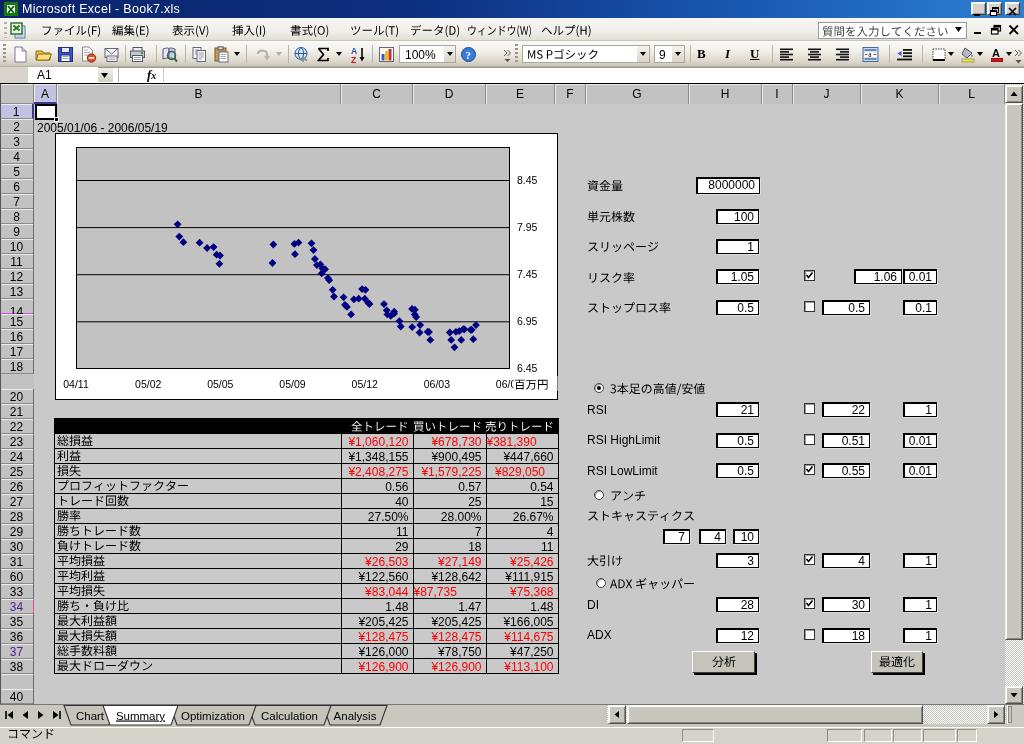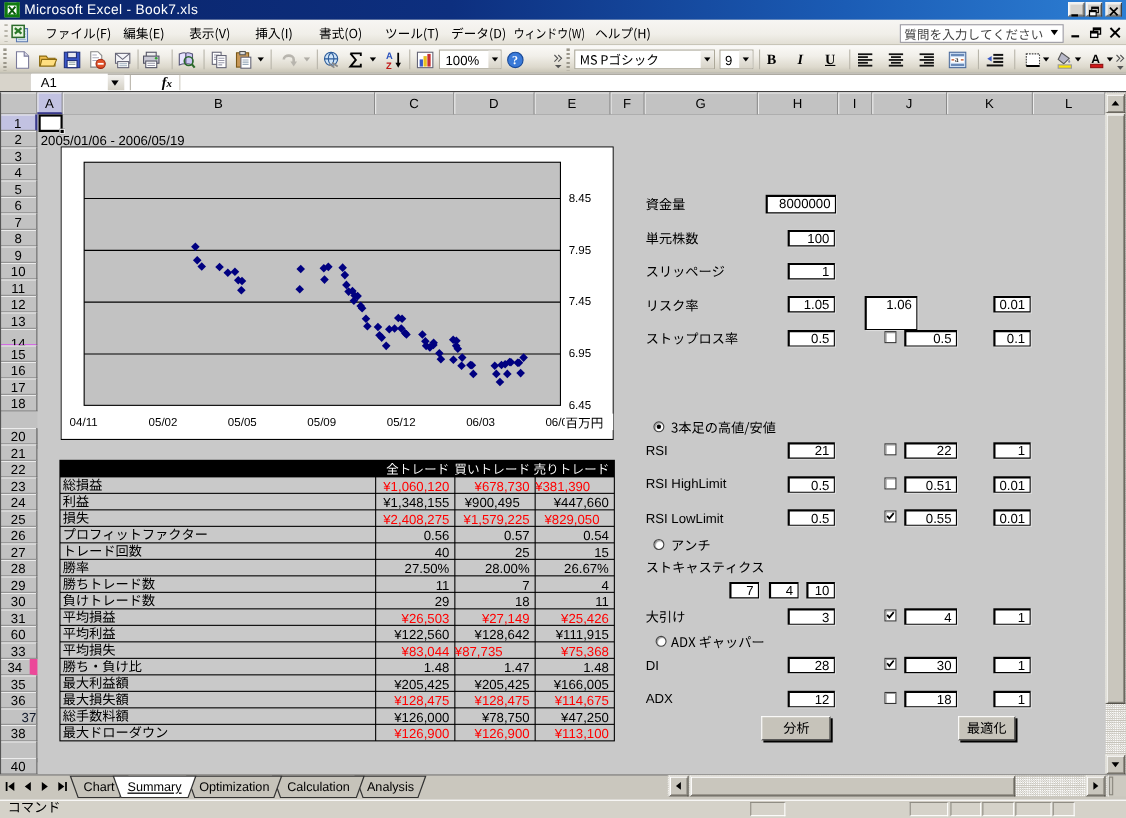--- a/index.html
+++ b/index.html
@@ -327,24 +327,24 @@
 <div class="ab" style="left:0;top:449px;width:34px;height:15px;background:#c2c2c2;border-right:1px solid #6a6a6a;border-bottom:1px solid #8a8a8a;box-shadow:inset 1px 1px 0 #ececec;font:12px 'Liberation Sans';text-align:center;padding-top:0.5px;color:#000">24</div>
 <div class="ab" style="left:0;top:464px;width:34px;height:15px;background:#c2c2c2;border-right:1px solid #6a6a6a;border-bottom:1px solid #8a8a8a;box-shadow:inset 1px 1px 0 #ececec;font:12px 'Liberation Sans';text-align:center;padding-top:0.5px;color:#000">25</div>
 <div class="ab" style="left:0;top:479px;width:34px;height:15px;background:#c2c2c2;border-right:1px solid #6a6a6a;border-bottom:1px solid #8a8a8a;box-shadow:inset 1px 1px 0 #ececec;font:12px 'Liberation Sans';text-align:center;padding-top:0.5px;color:#000">26</div>
 <div class="ab" style="left:0;top:494px;width:34px;height:15px;background:#c2c2c2;border-right:1px solid #6a6a6a;border-bottom:1px solid #8a8a8a;box-shadow:inset 1px 1px 0 #ececec;font:12px 'Liberation Sans';text-align:center;padding-top:0.5px;color:#000">27</div>
 <div class="ab" style="left:0;top:509px;width:34px;height:15px;background:#c2c2c2;border-right:1px solid #6a6a6a;border-bottom:1px solid #8a8a8a;box-shadow:inset 1px 1px 0 #ececec;font:12px 'Liberation Sans';text-align:center;padding-top:0.5px;color:#000">28</div>
 <div class="ab" style="left:0;top:524px;width:34px;height:15px;background:#c2c2c2;border-right:1px solid #6a6a6a;border-bottom:1px solid #8a8a8a;box-shadow:inset 1px 1px 0 #ececec;font:12px 'Liberation Sans';text-align:center;padding-top:0.5px;color:#000">29</div>
 <div class="ab" style="left:0;top:539px;width:34px;height:15px;background:#c2c2c2;border-right:1px solid #6a6a6a;border-bottom:1px solid #8a8a8a;box-shadow:inset 1px 1px 0 #ececec;font:12px 'Liberation Sans';text-align:center;padding-top:0.5px;color:#000">30</div>
 <div class="ab" style="left:0;top:554px;width:34px;height:15px;background:#c2c2c2;border-right:1px solid #6a6a6a;border-bottom:1px solid #8a8a8a;box-shadow:inset 1px 1px 0 #ececec;font:12px 'Liberation Sans';text-align:center;padding-top:0.5px;color:#000">31</div>
 <div class="ab" style="left:0;top:569px;width:34px;height:15px;background:#c2c2c2;border-right:1px solid #6a6a6a;border-bottom:1px solid #8a8a8a;box-shadow:inset 1px 1px 0 #ececec;font:12px 'Liberation Sans';text-align:center;padding-top:0.5px;color:#000">60</div>
 <div class="ab" style="left:0;top:584px;width:34px;height:15px;background:#c2c2c2;border-right:1px solid #6a6a6a;border-bottom:1px solid #8a8a8a;box-shadow:inset 1px 1px 0 #ececec;font:12px 'Liberation Sans';text-align:center;padding-top:0.5px;color:#000">33</div>
-<div class="ab" style="left:0;top:599px;width:34px;height:15px;background:#c2c2c2;border-right:7px solid #ec4899;border-bottom:1px solid #8a8a8a;box-shadow:inset 1px 1px 0 #ececec;font:12px 'Liberation Sans';text-align:center;padding-top:0.5px;color:#000000">34</div>
+<div class="ab" style="left:0;top:599px;width:34px;height:15px;background:#c2c2c2;border-right:1px solid #ec4899;border-bottom:1px solid #8a8a8a;box-shadow:inset 1px 1px 0 #ececec;font:12px 'Liberation Sans';text-align:center;padding-top:0.5px;color:#4c1d95">34</div>
 <div class="ab" style="left:0;top:614px;width:34px;height:15px;background:#c2c2c2;border-right:1px solid #6a6a6a;border-bottom:1px solid #8a8a8a;box-shadow:inset 1px 1px 0 #ececec;font:12px 'Liberation Sans';text-align:center;padding-top:0.5px;color:#000">35</div>
 <div class="ab" style="left:0;top:629px;width:34px;height:15px;background:#c2c2c2;border-right:1px solid #6a6a6a;border-bottom:1px solid #8a8a8a;box-shadow:inset 1px 1px 0 #ececec;font:12px 'Liberation Sans';text-align:center;padding-top:0.5px;color:#000">36</div>
-<div class="ab" style="left:0;top:644px;width:34px;height:15px;background:#c2c2c2;border-right:1px solid #6a6a6a;border-bottom:1px solid #8a8a8a;box-shadow:inset 1px 1px 0 #ececec;font:12px 'Liberation Sans';text-align:right;padding-top:0.5px;color:#0f172a">37</div>
+<div class="ab" style="left:0;top:644px;width:34px;height:15px;background:#c2c2c2;border-right:1px solid #6a6a6a;border-bottom:1px solid #8a8a8a;box-shadow:inset 1px 1px 0 #ececec;font:12px 'Liberation Sans';text-align:center;padding-top:0.5px;color:#4c1d95">37</div>
 <div class="ab" style="left:0;top:659px;width:34px;height:15px;background:#c2c2c2;border-right:1px solid #6a6a6a;border-bottom:1px solid #8a8a8a;box-shadow:inset 1px 1px 0 #ececec;font:12px 'Liberation Sans';text-align:center;padding-top:0.5px;color:#000">38</div>
 <div class="ab" style="left:0;top:674px;width:34px;height:15px;background:#c2c2c2;border-right:1px solid #6a6a6a;border-bottom:1px solid #8a8a8a;box-shadow:inset 1px 1px 0 #ececec;font:12px 'Liberation Sans';text-align:right;padding-top:18px;color:#000">39</div>
 <div class="ab" style="left:0;top:689px;width:34px;height:15px;background:#c2c2c2;border-right:1px solid #6a6a6a;border-bottom:1px solid #8a8a8a;box-shadow:inset 1px 1px 0 #ececec;font:12px 'Liberation Sans';text-align:center;padding-top:0.5px;color:#000">40</div>
 <div class="ab" style="left:0;top:84px;width:1px;height:620px;background:#555"></div>
 <div class="ab" style="left:35px;top:104px;width:22px;height:16px;background:#fff;border:2px solid #000"></div>
 <div class="ab" style="left:54px;top:117px;width:5px;height:5px;background:#000;border:1px solid #fff"></div>
 <div class="ab" style="left:37px;top:121px;font:12px 'Liberation Sans';color:#000">2005/01/06 - 2006/05/19</div>
 <svg class="ab" style="left:55px;top:133px" width="503" height="267" viewBox="0 0 503 267">
     <rect x="0.5" y="0.5" width="502" height="266" fill="#fff" stroke="#000"></rect>
     <rect x="21.5" y="14.5" width="433" height="221" fill="#c2c2c2" stroke="#000"></rect>
@@ -457,21 +457,21 @@
 <div class="ab" style="left:413.5px;top:434.5px;width:68px;height:13px;font:12px 'Liberation Sans';text-align:right;color:#f00">¥678,730</div>
 <div class="ab" style="left:486.5px;top:434.5px;width:67px;height:13px;font:12px 'Liberation Sans';color:#f00">¥381,390</div>
 <div class="ab" style="left:55px;top:448.5px;width:286px;height:14px;background:#c9c9c9"></div>
 <div class="ab" style="left:342px;top:448.5px;width:70.5px;height:14px;background:#c9c9c9"></div>
 <div class="ab" style="left:413.5px;top:448.5px;width:72px;height:14px;background:#c9c9c9"></div>
 <div class="ab" style="left:486.5px;top:448.5px;width:71px;height:14px;background:#c9c9c9"></div>
 <svg style="position:absolute;left:57.0px;top:449.3px;" width="25" height="16" viewBox="0 0 25 16">
     <path transform="translate(0,11.2)" fill="#000" d="M7.1 -8.7V-2H8V-8.7ZM10.1 -9.9V-0.2C10.1 -0 10 0.1 9.7 0.1C9.5 0.1 8.8 0.1 7.9 0.1C8 0.3 8.2 0.7 8.2 1C9.3 1 10 0.9 10.4 0.8C10.8 0.6 11 0.4 11 -0.2V-9.9ZM5.5 -10C4.4 -9.5 2.3 -9.1 0.5 -8.8C0.6 -8.7 0.7 -8.4 0.8 -8.1C1.5 -8.2 2.3 -8.4 3.1 -8.5V-6.5H0.6V-5.6H2.9C2.3 -4.1 1.3 -2.5 0.3 -1.6C0.5 -1.3 0.7 -1 0.8 -0.7C1.6 -1.5 2.5 -2.9 3.1 -4.3V0.9H4V-3.8C4.6 -3.2 5.4 -2.5 5.7 -2.1L6.3 -2.8C5.9 -3.1 4.6 -4.3 4 -4.8V-5.6H6.3V-6.5H4V-8.7C4.8 -8.9 5.6 -9.1 6.2 -9.3Z M20.7 -10.1C20.4 -9.4 19.7 -8.4 19.2 -7.8L19.9 -7.6H16.2L16.7 -7.8C16.5 -8.4 15.9 -9.3 15.3 -10L14.6 -9.7C15.1 -9 15.6 -8.2 15.9 -7.6H12.9V-6.7H15.9C15 -5.3 13.8 -4 12.3 -3.2C12.5 -3 12.9 -2.7 13 -2.5C13.4 -2.8 13.8 -3.1 14.2 -3.4V-0.2H12.5V0.6H23.5V-0.2H21.9V-3.4C22.2 -3.1 22.6 -2.9 23 -2.7C23.2 -2.9 23.4 -3.2 23.7 -3.4C22.3 -4 20.9 -5.4 20 -6.7H23.2V-7.6H20C20.5 -8.1 21.1 -9 21.6 -9.8ZM15 -0.2V-2.8H16.5V-0.2ZM17.3 -0.2V-2.8H18.7V-0.2ZM19.6 -0.2V-2.8H21V-0.2ZM16.9 -6.7H19.1C19.7 -5.6 20.6 -4.5 21.6 -3.6H14.5C15.4 -4.5 16.3 -5.6 16.9 -6.7Z"></path>
   </svg>
 <div class="ab" style="left:342px;top:449.5px;width:66.5px;height:13px;font:12px 'Liberation Sans';text-align:right;color:#000">¥1,348,155</div>
-<div class="ab" style="left:413.5px;top:449.5px;width:68px;height:13px;font:12px 'Liberation Sans';text-align:center;color:#000">¥900,495</div>
+<div class="ab" style="left:413.5px;top:449.5px;width:68px;height:13px;font:12px 'Liberation Sans';text-align:right;color:#000">¥900,495</div>
 <div class="ab" style="left:486.5px;top:449.5px;width:67px;height:13px;font:12px 'Liberation Sans';text-align:right;color:#000">¥447,660</div>
 <div class="ab" style="left:55px;top:463.5px;width:286px;height:14px;background:#c9c9c9"></div>
 <div class="ab" style="left:342px;top:463.5px;width:70.5px;height:14px;background:#c9c9c9"></div>
 <div class="ab" style="left:413.5px;top:463.5px;width:72px;height:14px;background:#c9c9c9"></div>
 <div class="ab" style="left:486.5px;top:463.5px;width:71px;height:14px;background:#c9c9c9"></div>
 <svg style="position:absolute;left:57.0px;top:464.3px;" width="25" height="16" viewBox="0 0 25 16">
     <path transform="translate(0,11.2)" fill="#000" d="M6.2 -9H9.8V-7.7H6.2ZM5.4 -9.7V-7.1H10.7V-9.7ZM8.6 -0.6C9.4 -0.1 10.3 0.5 10.7 1L11.6 0.5C11.1 0 10.1 -0.6 9.3 -1.1ZM5.9 -4.2H10.1V-3.3H5.9ZM5.9 -2.7H10.1V-1.8H5.9ZM5.9 -5.7H10.1V-4.9H5.9ZM5.1 -6.4V-1.1H6.4C5.9 -0.6 4.7 0 3.8 0.3C4 0.5 4.3 0.8 4.4 1C5.4 0.6 6.5 0 7.2 -0.6L6.4 -1.1H11V-6.4ZM2.2 -10.1V-7.7H0.5V-6.8H2.2V-4.2L0.3 -3.7L0.6 -2.8L2.2 -3.3V-0.1C2.2 0.1 2.2 0.1 2 0.1C1.9 0.1 1.4 0.1 0.8 0.1C0.9 0.4 1.1 0.7 1.1 0.9C1.9 1 2.4 0.9 2.7 0.8C3 0.6 3.1 0.4 3.1 -0.1V-3.6L4.6 -4.1L4.5 -4.9L3.1 -4.5V-6.8H4.5V-7.7H3.1V-10.1Z M17.5 -10.1V-8H15.2C15.4 -8.5 15.6 -9.1 15.8 -9.7L14.8 -9.9C14.4 -8.3 13.7 -6.7 12.7 -5.7C12.9 -5.6 13.4 -5.3 13.6 -5.2C14 -5.7 14.4 -6.3 14.8 -7.1H17.5V-6.3C17.5 -5.8 17.4 -5.2 17.4 -4.7H12.6V-3.8H17.1C16.6 -2.2 15.4 -0.8 12.5 0.2C12.7 0.4 13 0.8 13.1 1C16.1 -0.1 17.5 -1.7 18 -3.4C19 -1.2 20.5 0.3 23.1 1C23.2 0.7 23.4 0.3 23.7 0.1C21.2 -0.4 19.6 -1.8 18.8 -3.8H23.4V-4.7H18.3C18.4 -5.2 18.4 -5.8 18.4 -6.3V-7.1H22.4V-8H18.4V-10.1Z"></path>
   </svg>
 <div class="ab" style="left:342px;top:464.5px;width:66.5px;height:13px;font:12px 'Liberation Sans';text-align:right;color:#f00">¥2,408,275</div>
 <div class="ab" style="left:413.5px;top:464.5px;width:68px;height:13px;font:12px 'Liberation Sans';text-align:right;color:#f00">¥1,579,225</div>
@@ -619,21 +619,21 @@
   </svg>
 <div class="eb" style="left:716px;top:238.8px;width:43px;height:15px">1</div>
 <svg style="position:absolute;left:587.0px;top:270.5px;" width="49" height="16" viewBox="0 0 49 16">
     <path transform="translate(0,11.2)" fill="#000" d="M9.3 -9.1H8.2C8.2 -8.8 8.2 -8.5 8.2 -8.1C8.2 -7.6 8.2 -6.6 8.2 -6.2C8.2 -3.9 8.1 -2.9 7.2 -1.9C6.5 -1.1 5.5 -0.6 4.4 -0.3L5.2 0.5C6 0.2 7.2 -0.3 8 -1.3C8.9 -2.3 9.3 -3.2 9.3 -6.1C9.3 -6.6 9.3 -7.6 9.3 -8.1C9.3 -8.5 9.3 -8.8 9.3 -9.1ZM3.7 -9H2.7C2.7 -8.8 2.7 -8.4 2.7 -8.1C2.7 -7.8 2.7 -4.7 2.7 -4.2C2.7 -3.8 2.7 -3.4 2.6 -3.2H3.7C3.7 -3.4 3.7 -3.8 3.7 -4.1C3.7 -4.6 3.7 -7.8 3.7 -8.1C3.7 -8.4 3.7 -8.8 3.7 -9Z M21.6 -8 21 -8.5C20.8 -8.4 20.5 -8.4 20.1 -8.4C19.6 -8.4 15.9 -8.4 15.5 -8.4C15.1 -8.4 14.4 -8.4 14.2 -8.5V-7.4C14.4 -7.4 15 -7.4 15.5 -7.4C15.9 -7.4 19.7 -7.4 20.1 -7.4C19.8 -6.4 19 -5 18.1 -4.1C16.9 -2.7 15.1 -1.3 13.2 -0.5L14 0.3C15.7 -0.5 17.4 -1.9 18.6 -3.2C19.9 -2.1 21.1 -0.7 21.9 0.3L22.8 -0.4C22 -1.3 20.5 -2.9 19.3 -4C20.1 -5.1 20.9 -6.5 21.3 -7.5C21.4 -7.7 21.5 -7.9 21.6 -8Z M30.4 -9.3 29.3 -9.7C29.3 -9.4 29.1 -8.9 29 -8.7C28.4 -7.7 27.3 -5.9 25.2 -4.7L26 -4.1C27.3 -4.9 28.3 -6 29.1 -7H33.1C32.9 -5.9 32.1 -4.4 31.2 -3.3C30.1 -2 28.6 -0.9 26.4 -0.3L27.3 0.5C29.5 -0.3 31 -1.4 32.1 -2.7C33.1 -4 33.9 -5.7 34.2 -6.9C34.2 -7.1 34.4 -7.3 34.5 -7.5L33.7 -8C33.5 -7.9 33.2 -7.9 32.9 -7.9H29.6L29.9 -8.4C30 -8.6 30.2 -9 30.4 -9.3Z M46.1 -7.6C45.6 -7.1 44.8 -6.4 44.2 -6L44.9 -5.7C45.5 -6 46.3 -6.6 46.9 -7.2ZM36.6 -3.7 37 -3C37.8 -3.4 38.8 -3.8 39.8 -4.3L39.6 -5C38.5 -4.5 37.4 -4 36.6 -3.7ZM37 -6.9C37.7 -6.5 38.5 -6 38.9 -5.5L39.5 -6.1C39.1 -6.5 38.3 -7 37.6 -7.4ZM44 -4.6C44.9 -4.1 46.1 -3.4 46.7 -2.9L47.4 -3.5C46.8 -4 45.6 -4.7 44.6 -5.1ZM42.6 -5.1C42.9 -4.8 43.1 -4.5 43.3 -4.2L41.3 -4.1C42.1 -4.9 43.1 -5.9 43.8 -6.8L43.1 -7.2C42.7 -6.7 42.3 -6.1 41.8 -5.6C41.5 -5.8 41.2 -6 40.9 -6.3C41.3 -6.7 41.7 -7.3 42.1 -7.8L41.8 -7.9H47V-8.7H42.4V-10.1H41.5V-8.7H37V-7.9H41.2C41 -7.5 40.6 -7 40.3 -6.6L40 -6.9L39.6 -6.3C40.1 -6 40.8 -5.4 41.3 -5C41 -4.7 40.6 -4.3 40.3 -4L39.4 -4L39.5 -3.2L43.7 -3.5C43.9 -3.3 44 -3 44.1 -2.8L44.8 -3.2C44.5 -3.8 43.9 -4.7 43.3 -5.4ZM36.6 -2.3V-1.5H41.5V1H42.4V-1.5H47.4V-2.3H42.4V-3.2H41.5V-2.3Z"></path>
   </svg>
 <div class="eb" style="left:716px;top:269.2px;width:43px;height:15px">1.05</div>
 <div class="cb" style="left:804px;top:270.2px"></div>
 <svg class="ab" style="left:805px;top:271.2px" width="9" height="9" viewBox="0 0 9 9">
     <path d="M1.5 4 L3.5 6.5 L7.5 1.5" fill="none" stroke="#000" stroke-width="1.6"></path>
   </svg>
-<div class="eb" style="left:786px;top:269.2px;width:48px;height:31px">1.06</div>
+<div class="eb" style="left:854px;top:269.2px;width:48px;height:15px">1.06</div>
 <div class="eb" style="left:903px;top:269.2px;width:34px;height:15px">0.01</div>
 <svg style="position:absolute;left:587.0px;top:300.8px;" width="85" height="16" viewBox="0 0 85 16">
     <path transform="translate(0,11.2)" fill="#000" d="M9.6 -8 9 -8.5C8.8 -8.4 8.5 -8.4 8.1 -8.4C7.6 -8.4 3.9 -8.4 3.5 -8.4C3.1 -8.4 2.4 -8.4 2.2 -8.5V-7.4C2.4 -7.4 3 -7.4 3.5 -7.4C3.9 -7.4 7.7 -7.4 8.1 -7.4C7.8 -6.4 7 -5 6.1 -4.1C4.9 -2.7 3.1 -1.3 1.2 -0.5L2 0.3C3.7 -0.5 5.4 -1.9 6.6 -3.2C7.9 -2.1 9.1 -0.7 9.9 0.3L10.8 -0.4C10 -1.3 8.5 -2.9 7.3 -4C8.1 -5.1 8.9 -6.5 9.3 -7.5C9.4 -7.7 9.5 -7.9 9.6 -8Z M16 -1.1C16 -0.6 16 -0 16 0.4H17.1C17.1 -0 17.1 -0.7 17.1 -1.1L17 -5C18.4 -4.6 20.4 -3.8 21.8 -3.1L22.2 -4.1C20.9 -4.7 18.6 -5.6 17 -6.1V-8C17 -8.4 17.1 -8.9 17.1 -9.3H15.9C16 -8.9 16 -8.4 16 -8C16 -7 16 -1.7 16 -1.1Z M29.8 -6.9 28.9 -6.6C29.2 -6.1 29.7 -4.5 29.9 -4L30.7 -4.3C30.6 -4.8 30 -6.4 29.8 -6.9ZM34.1 -6.2 33.1 -6.6C32.9 -5 32.3 -3.5 31.5 -2.5C30.5 -1.2 28.9 -0.3 27.6 0.1L28.3 0.9C29.7 0.4 31.2 -0.5 32.3 -2C33.1 -3 33.6 -4.3 34 -5.6C34 -5.8 34.1 -6 34.1 -6.2ZM27 -6.3 26.1 -6C26.4 -5.5 27 -3.9 27.2 -3.3L28.1 -3.6C27.9 -4.2 27.3 -5.8 27 -6.3Z M45.7 -8.6C45.7 -9.1 46 -9.4 46.5 -9.4C46.9 -9.4 47.3 -9.1 47.3 -8.6C47.3 -8.2 46.9 -7.8 46.5 -7.8C46 -7.8 45.7 -8.2 45.7 -8.6ZM45.1 -8.6C45.1 -8.5 45.1 -8.4 45.2 -8.2L44.8 -8.2C44.2 -8.2 39.4 -8.2 38.8 -8.2C38.4 -8.2 37.9 -8.3 37.6 -8.3V-7.2C37.9 -7.2 38.3 -7.3 38.8 -7.3C39.4 -7.3 44.2 -7.3 44.9 -7.3C44.7 -6.1 44.2 -4.5 43.3 -3.4C42.3 -2.1 41 -1.1 38.6 -0.5L39.5 0.4C41.7 -0.3 43.1 -1.4 44.2 -2.8C45.1 -4 45.7 -6 46 -7.2L46 -7.3C46.1 -7.3 46.3 -7.3 46.5 -7.3C47.2 -7.3 47.8 -7.9 47.8 -8.6C47.8 -9.4 47.2 -10 46.5 -10C45.7 -10 45.1 -9.4 45.1 -8.6Z M49.8 -8.2C49.8 -7.9 49.8 -7.6 49.8 -7.3C49.8 -6.8 49.8 -1.9 49.8 -1.4C49.8 -1 49.8 -0.1 49.7 0.1H50.8L50.7 -0.6H57.3L57.3 0.1H58.3C58.3 -0 58.3 -1 58.3 -1.4C58.3 -1.8 58.3 -6.7 58.3 -7.3C58.3 -7.6 58.3 -7.9 58.3 -8.2C58 -8.2 57.5 -8.2 57.3 -8.2C56.7 -8.2 51.5 -8.2 50.8 -8.2C50.5 -8.2 50.2 -8.2 49.8 -8.2ZM50.7 -1.5V-7.2H57.3V-1.5Z M69.6 -8 69 -8.5C68.8 -8.4 68.5 -8.4 68.1 -8.4C67.6 -8.4 63.9 -8.4 63.5 -8.4C63.1 -8.4 62.4 -8.4 62.2 -8.5V-7.4C62.4 -7.4 63 -7.4 63.5 -7.4C63.9 -7.4 67.7 -7.4 68.1 -7.4C67.8 -6.4 67 -5 66.1 -4.1C64.9 -2.7 63.1 -1.3 61.2 -0.5L62 0.3C63.7 -0.5 65.4 -1.9 66.6 -3.2C67.9 -2.1 69.1 -0.7 69.9 0.3L70.8 -0.4C70 -1.3 68.5 -2.9 67.3 -4C68.1 -5.1 68.9 -6.5 69.3 -7.5C69.4 -7.7 69.5 -7.9 69.6 -8Z M82.1 -7.6C81.6 -7.1 80.8 -6.4 80.2 -6L80.9 -5.7C81.5 -6 82.3 -6.6 82.9 -7.2ZM72.6 -3.7 73 -3C73.8 -3.4 74.8 -3.8 75.8 -4.3L75.6 -5C74.5 -4.5 73.4 -4 72.6 -3.7ZM73 -6.9C73.7 -6.5 74.5 -6 74.9 -5.5L75.5 -6.1C75.1 -6.5 74.3 -7 73.6 -7.4ZM80 -4.6C80.9 -4.1 82.1 -3.4 82.7 -2.9L83.4 -3.5C82.8 -4 81.6 -4.7 80.6 -5.1ZM78.6 -5.1C78.9 -4.8 79.1 -4.5 79.3 -4.2L77.3 -4.1C78.1 -4.9 79.1 -5.9 79.8 -6.8L79.1 -7.2C78.7 -6.7 78.3 -6.1 77.8 -5.6C77.5 -5.8 77.2 -6 76.9 -6.3C77.3 -6.7 77.7 -7.3 78.1 -7.8L77.8 -7.9H83V-8.7H78.4V-10.1H77.5V-8.7H73V-7.9H77.2C77 -7.5 76.6 -7 76.3 -6.6L76 -6.9L75.6 -6.3C76.1 -6 76.8 -5.4 77.3 -5C77 -4.7 76.6 -4.3 76.3 -4L75.4 -4L75.5 -3.2L79.7 -3.5C79.9 -3.3 80 -3 80.1 -2.8L80.8 -3.2C80.5 -3.8 79.9 -4.7 79.3 -5.4ZM72.6 -2.3V-1.5H77.5V1H78.4V-1.5H83.4V-2.3H78.4V-3.2H77.5V-2.3Z"></path>
   </svg>
 <div class="eb" style="left:716px;top:299.5px;width:43px;height:15px">0.5</div>
 <div class="cb" style="left:804px;top:300.5px"></div>
 <div class="eb" style="left:822px;top:299.5px;width:48px;height:15px">0.5</div>
 <div class="eb" style="left:903px;top:299.5px;width:34px;height:15px">0.1</div>
 <div class="ab" style="left:587px;top:402.5px;font:12px 'Liberation Sans'">RSI</div>
 <div class="eb" style="left:716px;top:402.0px;width:43px;height:15px">21</div>

